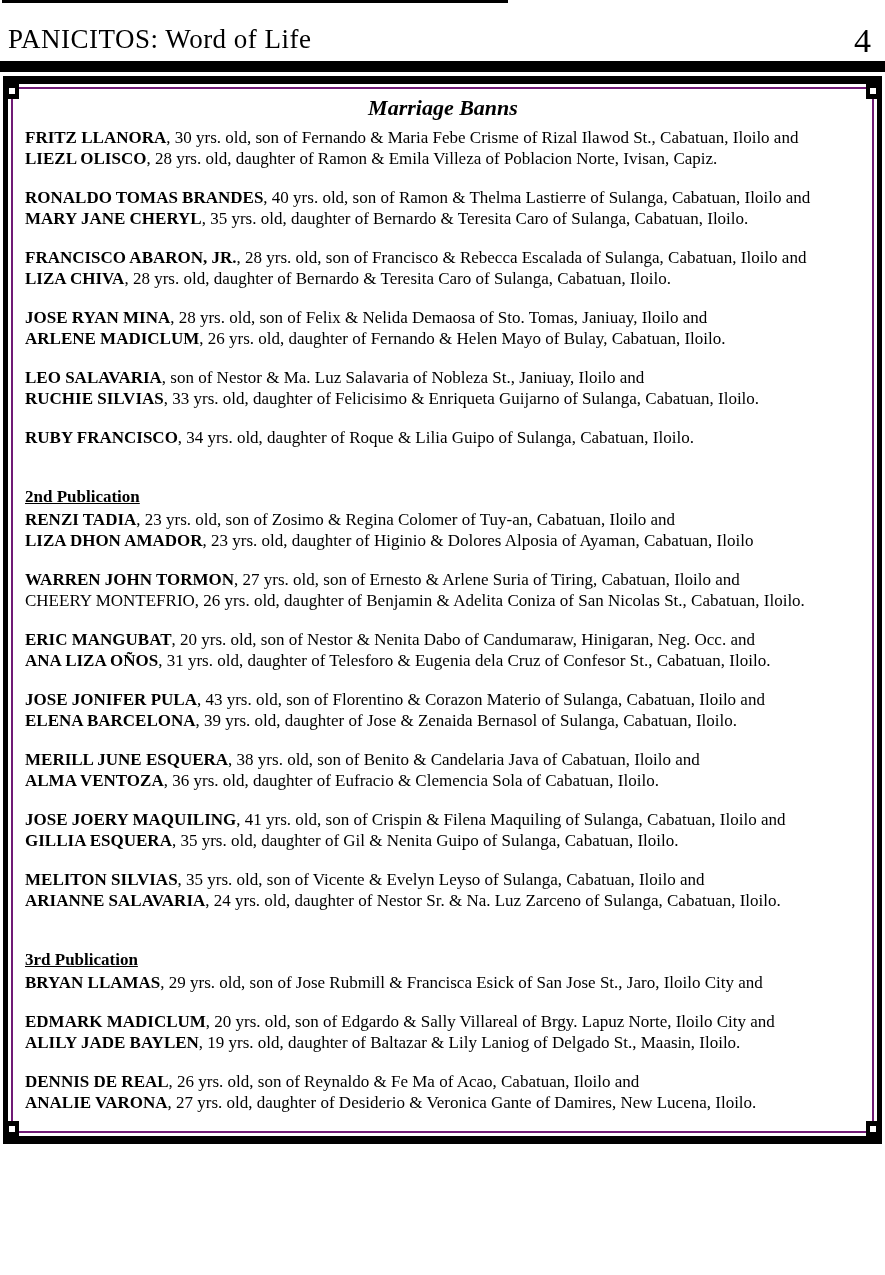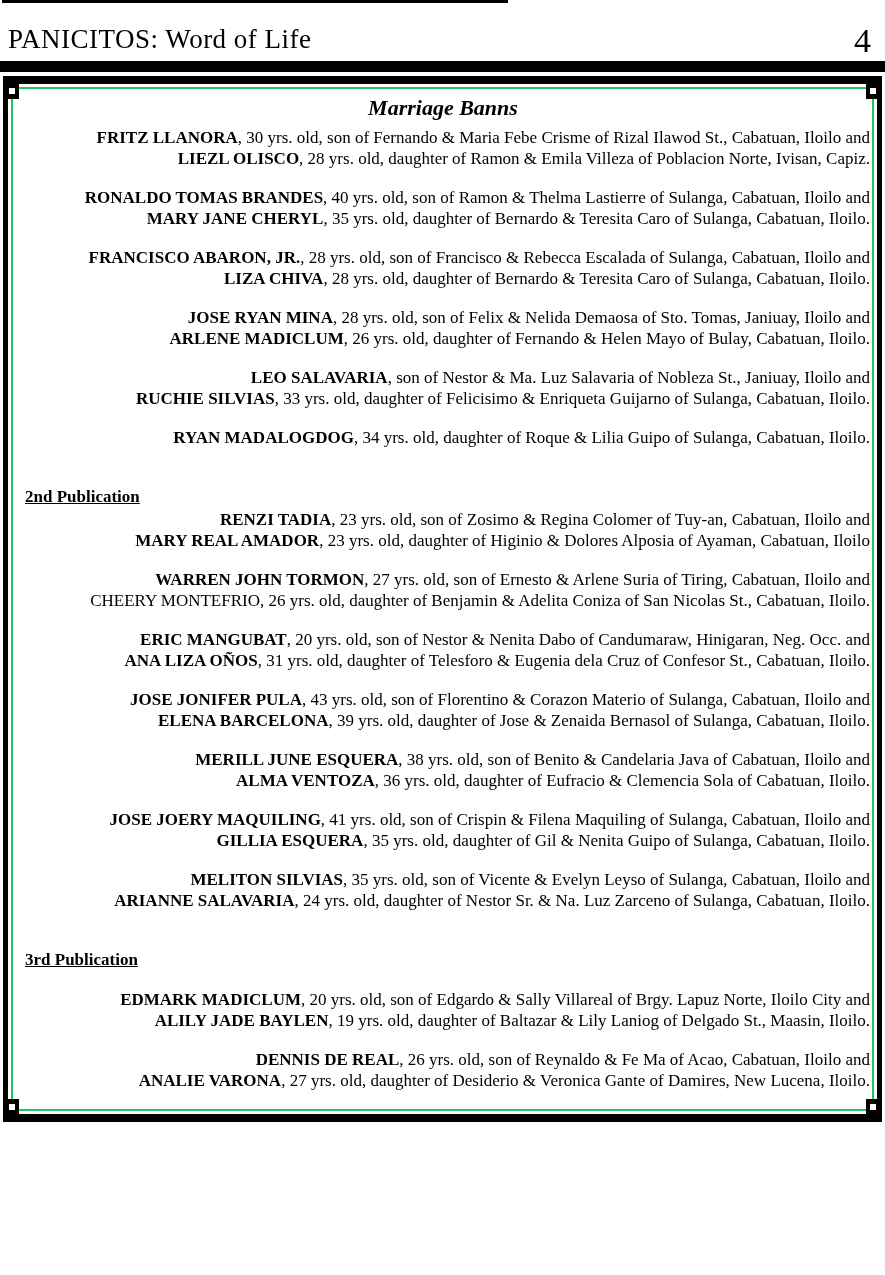--- a/index.html
+++ b/index.html
@@ -19,21 +19,21 @@
   .page-number { font-size:34px; line-height:1; }
 
   .header-rule { height:11px; background:#000; margin-top:3px; }
 
   .frame { position:relative; margin:4px 3px 0 3px; }
   .frame-top-bar, .frame-bottom-bar { height:8px; background:#000; }
   .frame-middle {
     margin:3px 0; border-left:5px solid #000; border-right:5px solid #000;
     padding:0 3px;
   }
-  .frame-inner { border:2px solid #22c55e; padding:2px 2px 0 3px; }
+  .frame-inner { border:2px solid #701a75; padding:2px 2px 0 3px; }
 
   .corner { position:absolute; width:16px; height:15px; background:#000; z-index:2; }
   .corner.tl { top:8px; left:0; }
   .corner.tr { top:8px; right:0; }
   .corner.bl { bottom:8px; left:0; }
   .corner.br { bottom:8px; right:0; }
   .notch { position:absolute; width:6px; height:6px; background:#fff; z-index:3; }
   .notch.tl { top:12px; left:6px; }
   .notch.tr { top:12px; right:6px; }
   .notch.bl { bottom:12px; left:6px; }
@@ -45,21 +45,20 @@
   }
   .section-heading {
     font-size:17px; font-weight:bold; text-decoration:underline;
     line-height:22px; margin-bottom:1px; padding-left:9px;
   }
   .section.gap-before { margin-top:38px; }
   .entry { margin-bottom:18px; }
   .entry-line {
     font-size:17px; line-height:21px; white-space:nowrap; overflow:hidden;
     padding-left:9px;
-    text-align:right;
   }
   .pname.bold { font-weight:bold; }
 </style>
 </head>
 <body>
 
 <div class="artifact-top"></div>
 
 <div class="page-header">
   <div class="header-title">PANICITOS: Word of Life</div>
@@ -98,28 +97,28 @@
             </div>
             <div class="entry">
               <div class="entry-line"><span class="pname bold">JOSE RYAN MINA</span><span>, 28 yrs. old, son of Felix &amp; Nelida Demaosa of Sto. Tomas, Janiuay, Iloilo and</span></div>
               <div class="entry-line"><span class="pname bold">ARLENE MADICLUM</span><span>, 26 yrs. old, daughter of Fernando &amp; Helen Mayo of Bulay, Cabatuan, Iloilo.</span></div>
             </div>
             <div class="entry">
               <div class="entry-line"><span class="pname bold">LEO SALAVARIA</span><span>, son of Nestor &amp; Ma. Luz Salavaria of Nobleza St., Janiuay, Iloilo and</span></div>
               <div class="entry-line"><span class="pname bold">RUCHIE SILVIAS</span><span>, 33 yrs. old, daughter of Felicisimo &amp; Enriqueta Guijarno of Sulanga, Cabatuan, Iloilo.</span></div>
             </div>
             <div class="entry">
-              <div class="entry-line"><span class="pname bold">RYAN MADALOGDOG</span><span>, 34 yrs. old, daughter of Roque &amp; Lilia Guipo of Sulanga, Cabatuan, Iloilo.</span></div>
+              <div class="entry-line"><span class="pname bold">RUBY FRANCISCO</span><span>, 34 yrs. old, daughter of Roque &amp; Lilia Guipo of Sulanga, Cabatuan, Iloilo.</span></div>
             </div>
           </div>
           <div class="section gap-before">
             <div class="section-heading">2nd Publication</div>
             <div class="entry">
               <div class="entry-line"><span class="pname bold">RENZI TADIA</span><span>, 23 yrs. old, son of Zosimo &amp; Regina Colomer of Tuy-an, Cabatuan, Iloilo and</span></div>
-              <div class="entry-line"><span class="pname bold">MARY REAL AMADOR</span><span>, 23 yrs. old, daughter of Higinio &amp; Dolores Alposia of Ayaman, Cabatuan, Iloilo</span></div>
+              <div class="entry-line"><span class="pname bold">LIZA DHON AMADOR</span><span>, 23 yrs. old, daughter of Higinio &amp; Dolores Alposia of Ayaman, Cabatuan, Iloilo</span></div>
             </div>
             <div class="entry">
               <div class="entry-line"><span class="pname bold">WARREN JOHN TORMON</span><span>, 27 yrs. old, son of Ernesto &amp; Arlene Suria of Tiring, Cabatuan, Iloilo and</span></div>
               <div class="entry-line"><span class="pname">CHEERY MONTEFRIO</span><span>, 26 yrs. old, daughter of Benjamin &amp; Adelita Coniza of San Nicolas St., Cabatuan, Iloilo.</span></div>
             </div>
             <div class="entry">
               <div class="entry-line"><span class="pname bold">ERIC MANGUBAT</span><span>, 20 yrs. old, son of Nestor &amp; Nenita Dabo of Candumaraw, Hinigaran, Neg. Occ. and</span></div>
               <div class="entry-line"><span class="pname bold">ANA LIZA OÑOS</span><span>, 31 yrs. old, daughter of Telesforo &amp; Eugenia dela Cruz of Confesor St., Cabatuan, Iloilo.</span></div>
             </div>
             <div class="entry">
@@ -135,20 +134,21 @@
               <div class="entry-line"><span class="pname bold">GILLIA ESQUERA</span><span>, 35 yrs. old, daughter of Gil &amp; Nenita Guipo of Sulanga, Cabatuan, Iloilo.</span></div>
             </div>
             <div class="entry">
               <div class="entry-line"><span class="pname bold">MELITON SILVIAS</span><span>, 35 yrs. old, son of Vicente &amp; Evelyn Leyso of Sulanga, Cabatuan, Iloilo and</span></div>
               <div class="entry-line"><span class="pname bold">ARIANNE SALAVARIA</span><span>, 24 yrs. old, daughter of Nestor Sr. &amp; Na. Luz Zarceno of Sulanga, Cabatuan, Iloilo.</span></div>
             </div>
           </div>
           <div class="section gap-before">
             <div class="section-heading">3rd Publication</div>
             <div class="entry">
+              <div class="entry-line"><span class="pname bold">BRYAN LLAMAS</span><span>, 29 yrs. old, son of Jose Rubmill &amp; Francisca Esick of San Jose St., Jaro, Iloilo City and</span></div>
             </div>
             <div class="entry">
               <div class="entry-line"><span class="pname bold">EDMARK MADICLUM</span><span>, 20 yrs. old, son of Edgardo &amp; Sally Villareal of Brgy. Lapuz Norte, Iloilo City and</span></div>
               <div class="entry-line"><span class="pname bold">ALILY JADE BAYLEN</span><span>, 19 yrs. old, daughter of Baltazar &amp; Lily Laniog of Delgado St., Maasin, Iloilo.</span></div>
             </div>
             <div class="entry">
               <div class="entry-line"><span class="pname bold">DENNIS DE REAL</span><span>, 26 yrs. old, son of Reynaldo &amp; Fe Ma of Acao, Cabatuan, Iloilo and</span></div>
               <div class="entry-line"><span class="pname bold">ANALIE VARONA</span><span>, 27 yrs. old, daughter of Desiderio &amp; Veronica Gante of Damires, New Lucena, Iloilo.</span></div>
             </div>
           </div>

